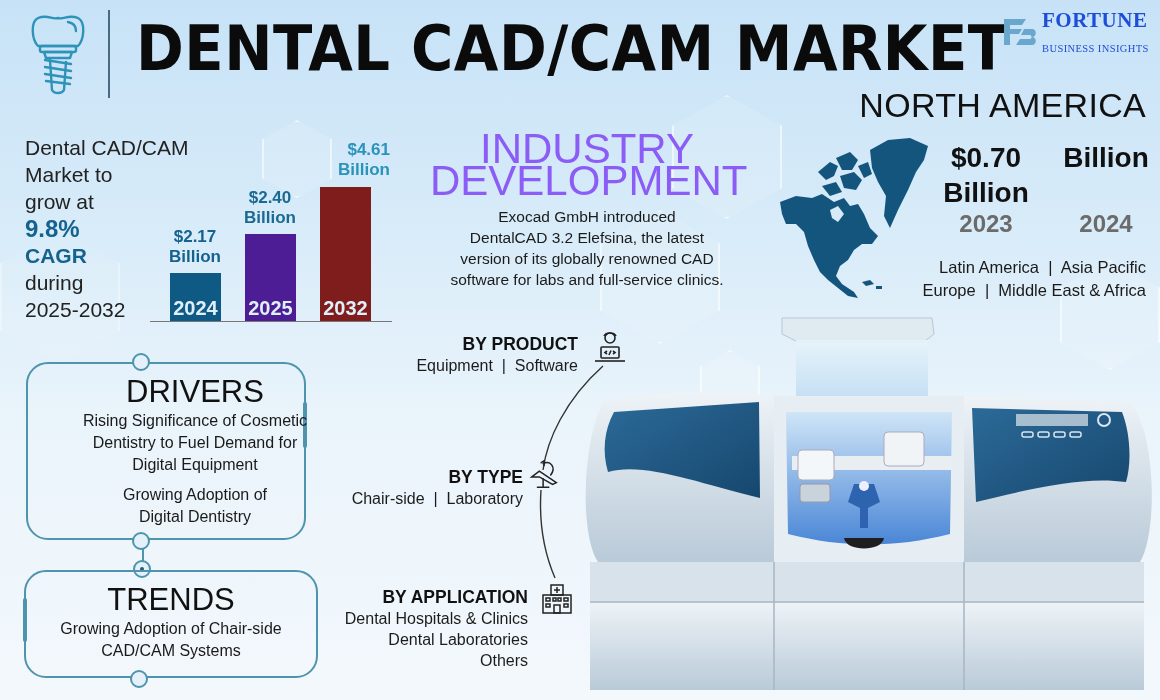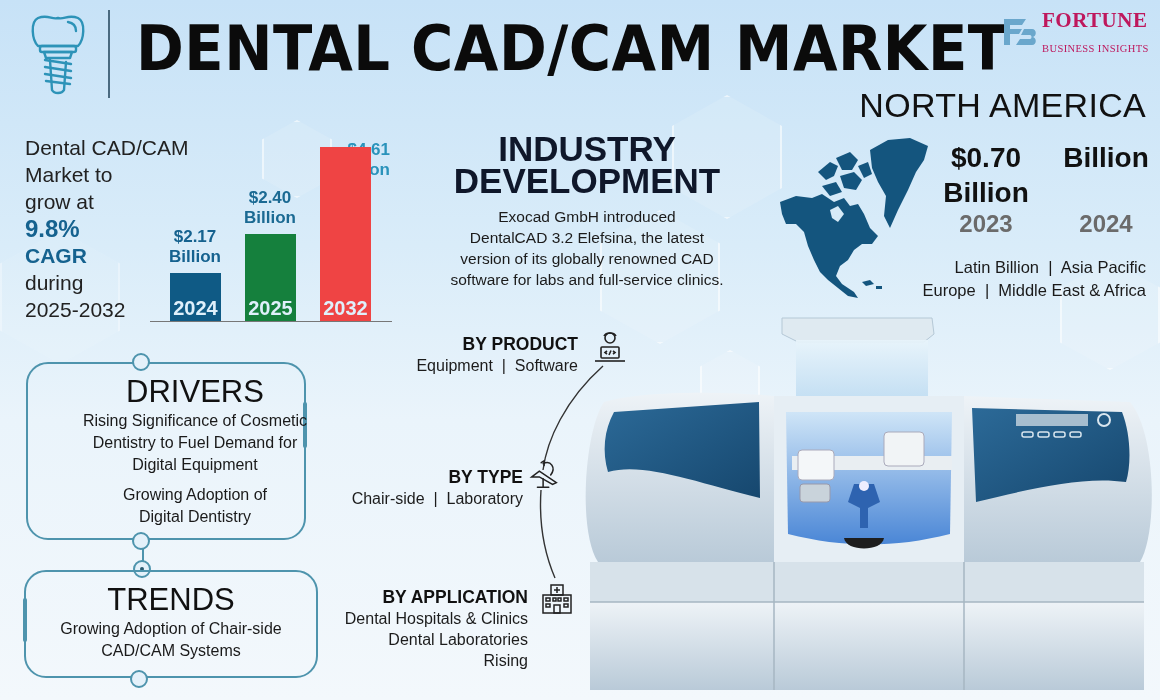--- a/index.html
+++ b/index.html
@@ -21,21 +21,21 @@
   
   .logo-tooth { left: 28px; top: 12px; width: 60px; height: 85px; }
   .header-divider { left: 108px; top: 10px; width: 2px; height: 88px; background: #4a6a80; }
   .title {
     left: 136px; top: 14px; font-size: 62px; font-weight: 900; letter-spacing: 0.5px;
     font-family: "DejaVu Sans", sans-serif; line-height: 70px; color: #0b0b0b;
     transform: scaleX(0.93); transform-origin: left;
   }
   .brand { left: 1002px; top: 10px; display: flex; align-items: center; gap: 4px; }
   .brand-mark { width: 36px; height: 30px; }
-  .brand-text { line-height: 1; color: #be185d; font-family: "Liberation Serif", serif; }
+  .brand-text { line-height: 1; color: #1d4ed8; font-family: "Liberation Serif", serif; }
   .brand-name { font-size: 21px; font-weight: 700; letter-spacing: 0.5px; }
   .brand-sub { font-size: 10.5px; letter-spacing: 0.4px; margin-top: 13px; }
 
   
   .cagr { left: 25px; top: 134px; font-size: 21px; line-height: 27px; color: #222; }
   .cagr .hl { color: #15628f; font-weight: 700; }
   .cagr .hl.big { font-size: 24px; }
 
   
   .chart { left: 150px; top: 130px; width: 242px; height: 192px; }
@@ -46,21 +46,21 @@
   }
   .bar-year { color: #dff0fb; font-weight: 700; font-size: 20px; padding-bottom: 1px; }
   .bar-label {
     position: absolute; width: 90px; text-align: center; font-weight: 700;
     font-size: 17px; line-height: 20px;
   }
 
   
   .ind-title {
     left: 430px; top: 133px; width: 314px; text-align: center;
-    font-size: 35px; line-height: 32px; font-weight: 700; color: #0f172a;
+    font-size: 42px; line-height: 32px; font-weight: 400; color: #8b5cf6;
   }
   .ind-body {
     left: 405px; top: 206px; width: 364px; text-align: center;
     font-size: 15.5px; line-height: 21px; color: #1b1b1b;
   }
 
   
   .na-title { right: 14px; top: 86px; font-size: 34px; font-weight: 500; color: #111; letter-spacing: 0.3px; }
   .na-map { left: 778px; top: 132px; width: 170px; height: 166px; }
   .na-val {
@@ -146,29 +146,29 @@
     <div>Billion</div>
   </div>
   <div class="bar" style="left:20px;height:48px;background:#0f5a85;">
     <span class="bar-year">2024</span>
   </div>
 
   <div class="bar-label" style="left:75px;bottom:94px;color:#1b6a93;">
     <div>$2.40</div>
     <div>Billion</div>
   </div>
-  <div class="bar" style="left:95px;height:87px;background:#15803d;">
+  <div class="bar" style="left:95px;height:87px;background:#4c1d95;">
     <span class="bar-year">2025</span>
   </div>
 
   <div class="bar-label" style="left:150px;bottom:142px;color:#2a93bb;text-align:right;">
     <div>$4.61</div>
     <div>Billion</div>
   </div>
-  <div class="bar" style="left:170px;height:174px;background:#ef4444;">
+  <div class="bar" style="left:170px;height:134px;background:#7f1d1d;">
     <span class="bar-year">2032</span>
   </div>
   <div class="chart-baseline"></div>
 </div>
 
 <div class="abs ind-title">
   <div>INDUSTRY</div>
   <div>DEVELOPMENT</div>
 </div>
 <div class="abs ind-body">
@@ -205,21 +205,21 @@
   <div>Billion</div>
 </div>
 <div class="abs na-year" style="left:936px;">2023</div>
 
 <div class="abs na-val" style="left:1056px;">
   <div>Billion</div>
 </div>
 <div class="abs na-year" style="left:1056px;">2024</div>
 
 <div class="abs regions">
-  <div style="white-space:pre;">Latin Billion  |  Asia Pacific</div>
+  <div style="white-space:pre;">Latin America  |  Asia Pacific</div>
   <div style="white-space:pre;">Europe  |  Middle East &amp; Africa</div>
 </div>
 
 <div class="abs frame drivers-box">
   <div class="connector-circle" style="left:104px;top:-11px;"></div>
   <div class="side-tab" style="right:-3px;top:38px;height:46px;"></div>
   <div class="box-head" style="top:10px;">DRIVERS</div>
   <div class="box-text" style="top:46px;">
     <div>Rising Significance of Cosmetic</div>
     <div>Dentistry to Fuel Demand for</div>
@@ -276,21 +276,21 @@
     <path d="M14 5 L17 3 L17 8"></path>
     <path d="M4 20 L12 14 L30 26 L26 28 L12 20 Z"></path>
     <path d="M16 22 L16 30 M10 31 H22"></path>
   </g>
 </svg>
 
 <div class="abs" style="right:632px;top:587px;">
   <div class="seg-head">BY APPLICATION</div>
   <div class="seg-text">Dental Hospitals &amp; Clinics</div>
   <div class="seg-text">Dental Laboratories</div>
-  <div class="seg-text">Rising</div>
+  <div class="seg-text">Others</div>
 </div>
 <svg class="abs seg-icon" style="left:541px;top:583px;width:32px;height:32px;" viewBox="0 0 32 32">
   <g fill="none" stroke="#222" stroke-width="1.5">
     <rect x="10" y="2" width="12" height="10"></rect>
     <path d="M16 4 V10 M13 7 H19"></path>
     <rect x="2" y="12" width="28" height="18"></rect>
     <rect x="5" y="15" width="4" height="3"></rect>
       <rect x="23" y="15" width="4" height="3"></rect>
     <rect x="5" y="21" width="4" height="3"></rect>
       <rect x="23" y="21" width="4" height="3"></rect>

